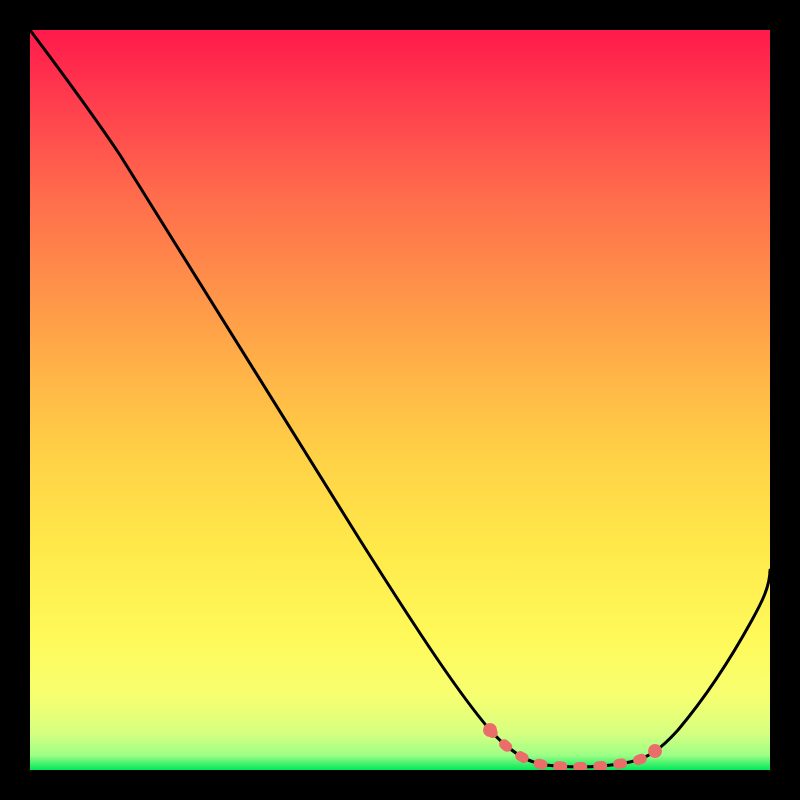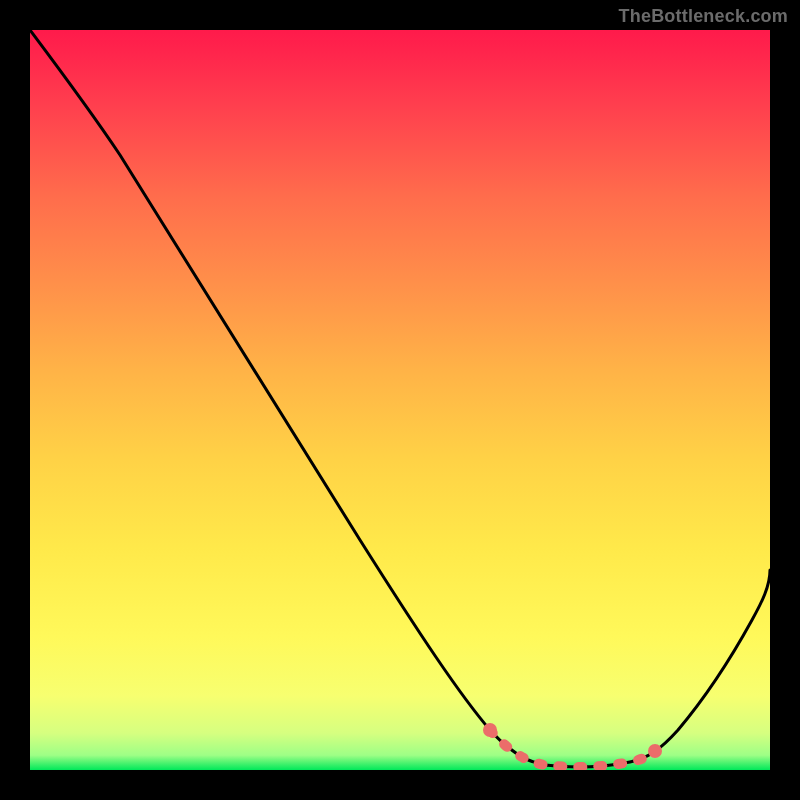--- a/index.html
+++ b/index.html
@@ -69,21 +69,20 @@
   }
   .marker-end {
     fill: #eb6d6a;
   }
 </style>
 </head>
 <body>
 
 <div class="frame">
 
-  <div class="watermark">TheBottleneck.com</div>
 
   <div class="plot">
     <div class="grad"></div>
 
     <svg class="curve" viewBox="0 0 740 740" preserveAspectRatio="none">
 
       <path class="curve-path" d="M 0 0
                C 30 40, 60 80, 90 125
                C 150 220, 230 350, 330 510
                C 390 605, 430 665, 460 700

